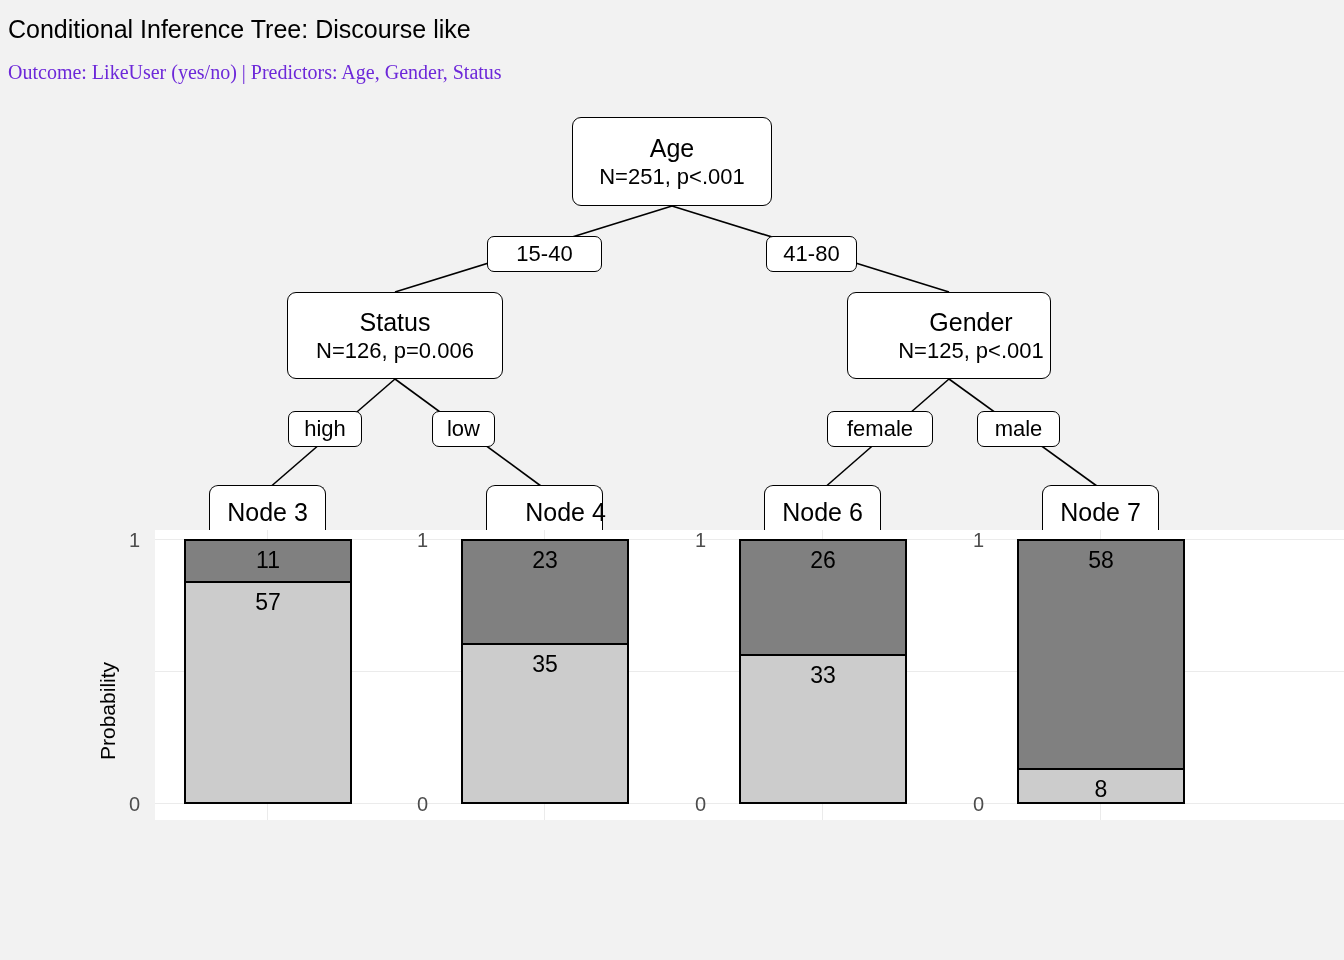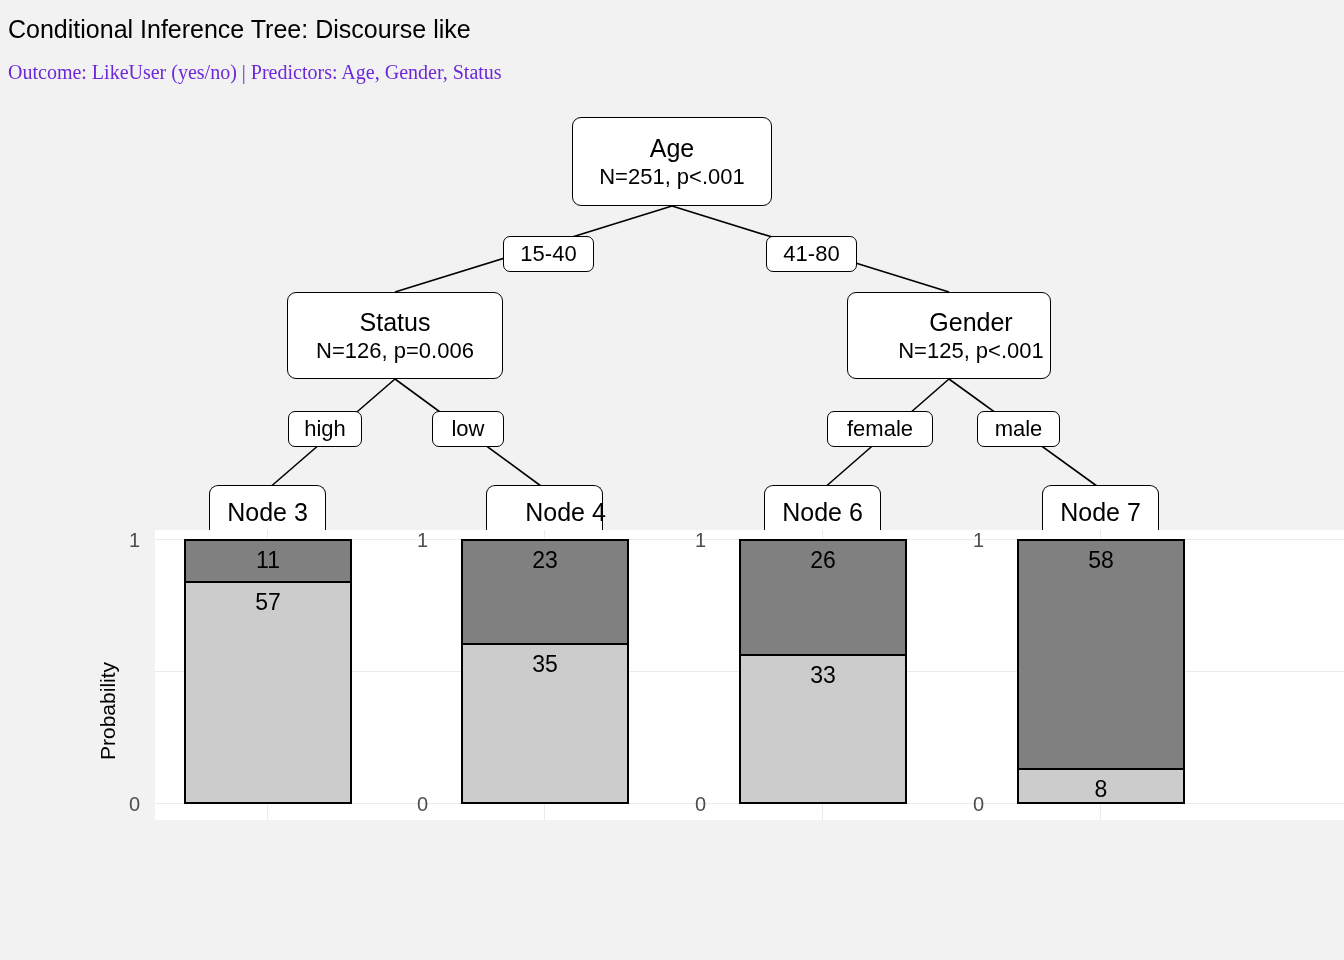--- a/index.html
+++ b/index.html
@@ -191,25 +191,25 @@
   <div class="node-box" style="left:287px; top:292px; width:216px; height:87px;">
     <div class="node-title">Status</div>
     <div class="node-sub">N=126, p=0.006</div>
   </div>
 
   <div class="node-box" style="left:847px; top:292px; width:204px; height:87px;padding-left:44px;">
     <div class="node-title">Gender</div>
     <div class="node-sub">N=125, p&lt;.001</div>
   </div>
 
-  <div class="edge-label" style="left:503px; top:236px; width:91px; height:36px;">15-40</div>
+  <div class="edge-label" style="left:487px; top:236px; width:115px; height:36px;">15-40</div>
   <div class="edge-label" style="left:766px; top:236px; width:91px; height:36px;">41-80</div>
 
   <div class="edge-label" style="left:288px; top:411px; width:74px; height:36px;">high</div>
-  <div class="edge-label" style="left:432px; top:411px; width:72px; height:36px;">low</div>
+  <div class="edge-label" style="left:432px; top:411px; width:63px; height:36px;">low</div>
 
   <div class="edge-label" style="left:827px; top:411px; width:106px; height:36px;">female</div>
   <div class="edge-label" style="left:977px; top:411px; width:83px; height:36px;">male</div>
 
   <div class="term-box" style="left:209px; top:485px; width:117px; height:52px;">Node 3</div>
   <div class="term-box" style="left:486px; top:485px; width:117px; height:52px;padding-left:42px;">Node 4</div>
   <div class="term-box" style="left:764px; top:485px; width:117px; height:52px;">Node 6</div>
   <div class="term-box" style="left:1042px; top:485px; width:117px; height:52px;">Node 7</div>
 
   <div id="panel" style="left:155px; top:530px; width:1190px; height:290px;">

